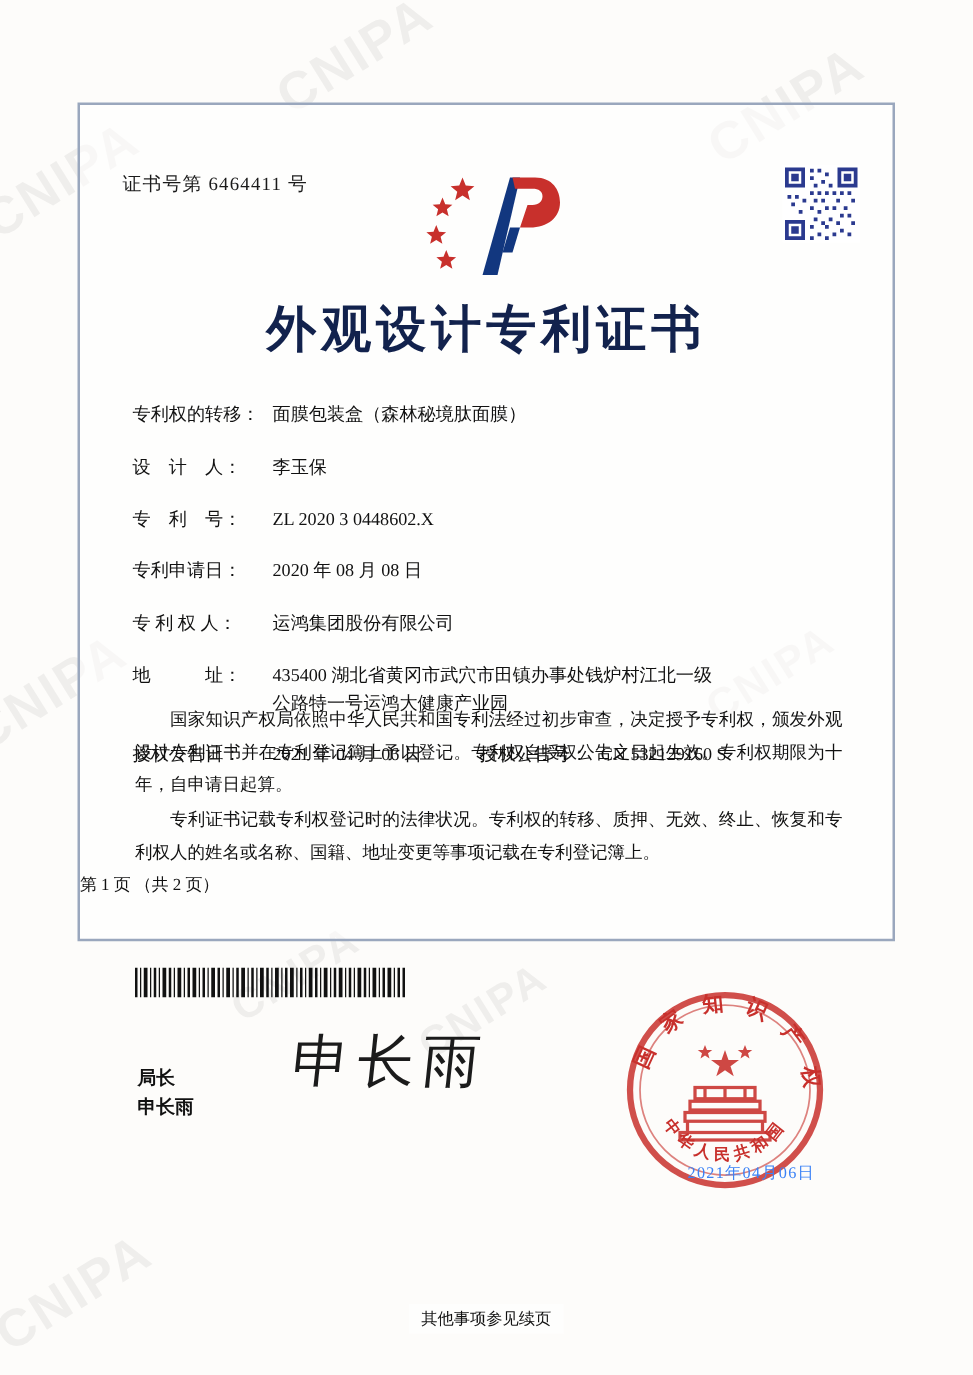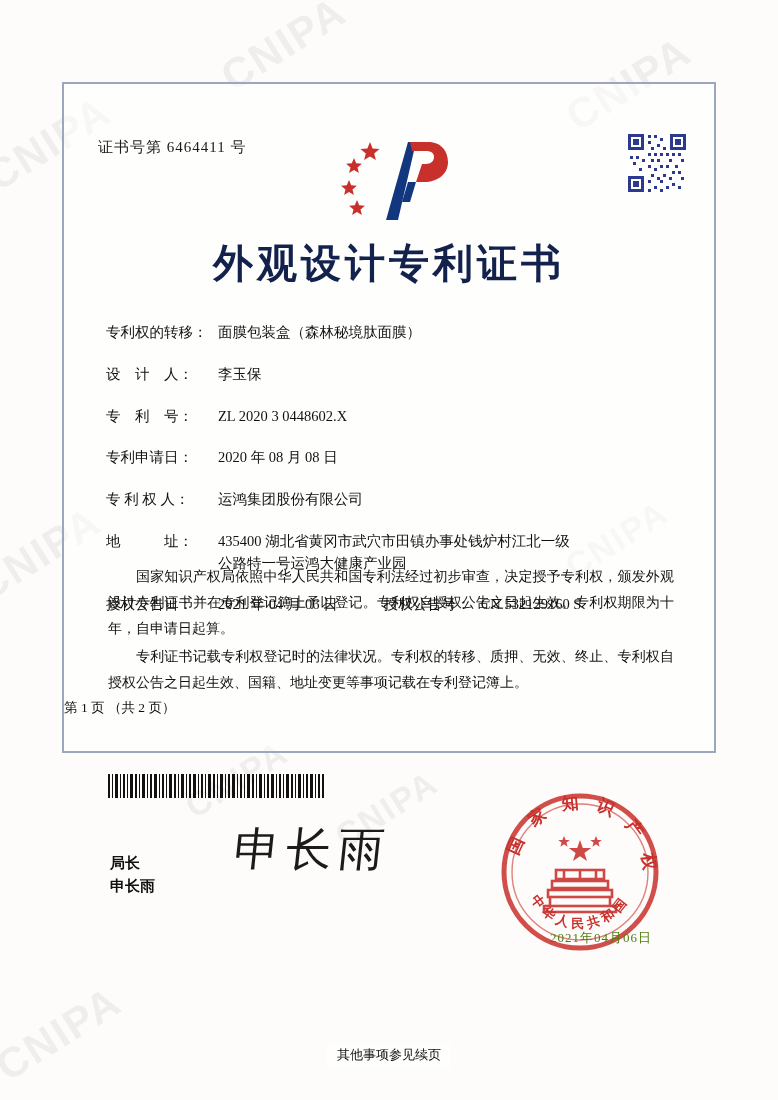--- a/index.html
+++ b/index.html
@@ -178,21 +178,21 @@
     right: 46px;
     top: 700px;
     width: 176px;
     height: 176px;
   }
   .seal-date {
     position: absolute;
     right: 62px;
     top: 845px;
     font-size: 13px;
-    color: #4d7c0f;
+    color: #3b82f6;
     letter-spacing: 1px;
     white-space: nowrap;
   }
 
   
   .page-no {
     position: absolute;
     left: 0;
     right: 0;
     bottom: 34px;
@@ -355,21 +355,21 @@
         <div class="lbl">授权公告日：</div>
         <div class="val">2021 年 04 月 06 日</div>
         <div class="lbl2">授权公告号：</div>
         <div class="val2">CN 532129160 S</div>
       </div>
 
     </div>
 
     <div class="paras">
       <p>国家知识产权局依照中华人民共和国专利法经过初步审查，决定授予专利权，颁发外观设计专利证书并在专利登记簿上予以登记。专利权自授权公告之日起生效。专利权期限为十年，自申请日起算。</p>
-      <p>专利证书记载专利权登记时的法律状况。专利权的转移、质押、无效、终止、专利权自授权公告之日起生效、国籍、地址变更等事项记载在专利登记簿上。</p>
+      <p>专利证书记载专利权登记时的法律状况。专利权的转移、质押、无效、终止、恢复和专利权人的姓名或名称、国籍、地址变更等事项记载在专利登记簿上。</p>
     </div>
 
     <div class="barcode">
       <svg viewBox="0 0 216 24" width="216" height="24" preserveAspectRatio="none" aria-hidden="true">
         <g fill="#111">
           <rect x="0" y="0" width="2" height="24"></rect>
             <rect x="4" y="0" width="1" height="24"></rect>
           <rect x="7" y="0" width="3" height="24"></rect>
             <rect x="12" y="0" width="1" height="24"></rect>
           <rect x="15" y="0" width="2" height="24"></rect>

